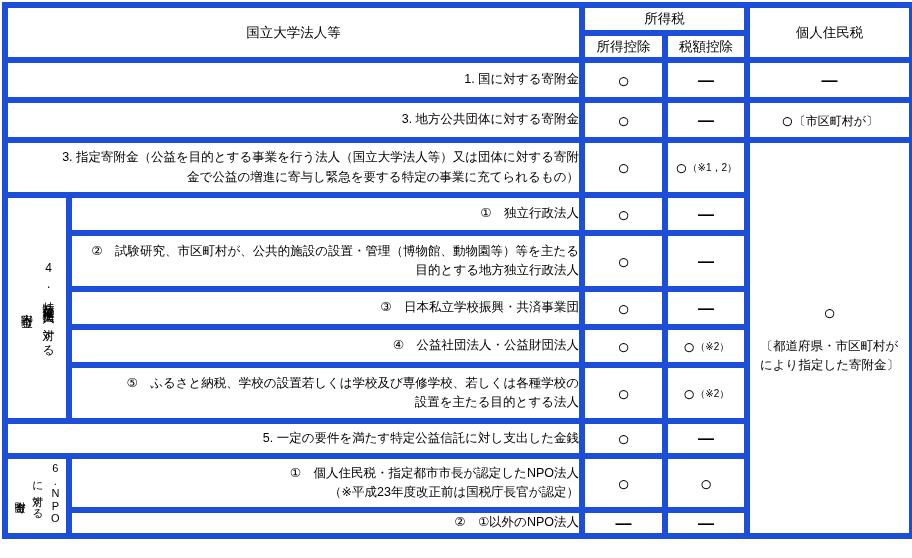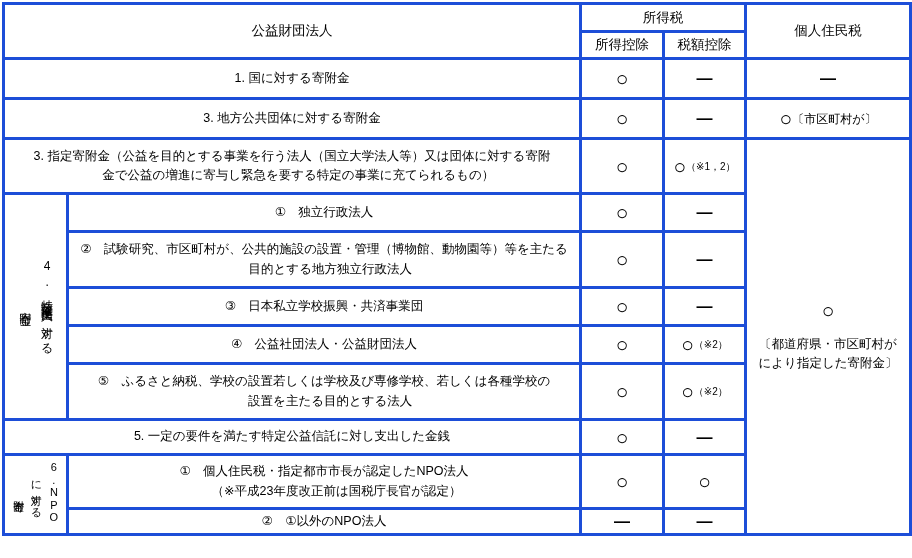--- a/index.html
+++ b/index.html
@@ -15,34 +15,34 @@
   .page {
     padding: 2px 0 0 2px;
   }
   table.grid {
     border-collapse: collapse;
     table-layout: fixed;
     width: 907px;
     border: 2px solid #000;
   }
   table.grid td, table.grid th {
-    border: 3px solid #1d4ed8;
+    border: 6px solid #1d4ed8;
     padding: 0;
     overflow: hidden;
   }
   th.hdr {
     font-weight: normal;
     font-size: 13.5px;
     text-align: center;
     vertical-align: middle;
   }
   td.desc {
     font-size: 12.5px;
     line-height: 1.55;
-    text-align: center;
+    text-align: right;
     vertical-align: middle;
     white-space: pre-wrap;
     padding: 2px 4px 2px 12px;
     margin-top: 22px;
   }
   td.mark-cell {
     text-align: center;
     vertical-align: middle;
     line-height: 1;
   }
@@ -104,21 +104,21 @@
     <colgroup>
       <col style="width:64px">
       <col style="width:513px">
       <col style="width:83px">
       <col style="width:82px">
       <col style="width:165px">
     </colgroup>
 
     <tbody>
         <tr style="height:28px">
-      <th class="hdr" colspan="2" rowspan="2">公益財団法人</th>
+      <th class="hdr" colspan="2" rowspan="2">国立大学法人等</th>
       <th class="hdr" colspan="2">所得税</th>
       <th class="hdr" rowspan="2">個人住民税</th>
     </tr>
     <tr style="height:27px">
       <th class="hdr">所得控除</th>
       <th class="hdr">税額控除</th>
     </tr>
 
     <tr style="height:40px">
       <td class="desc" colspan="2">1. 国に対する寄附金</td>

